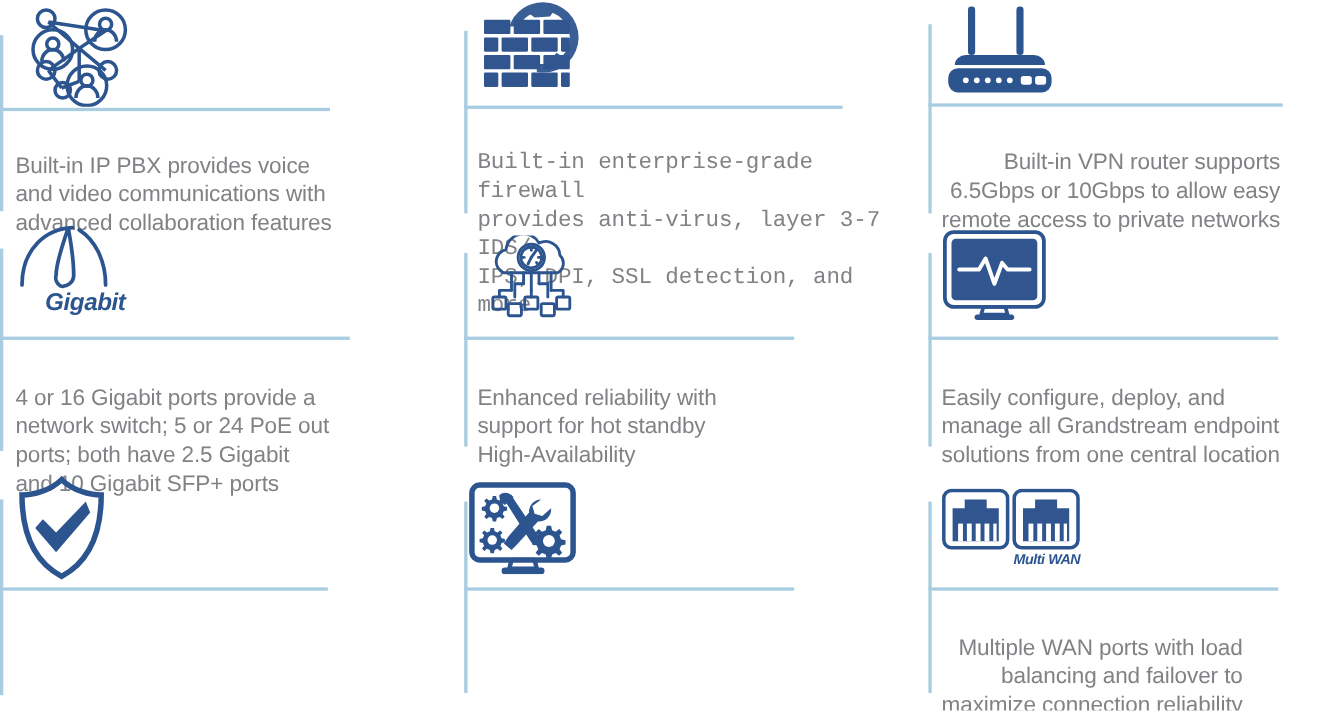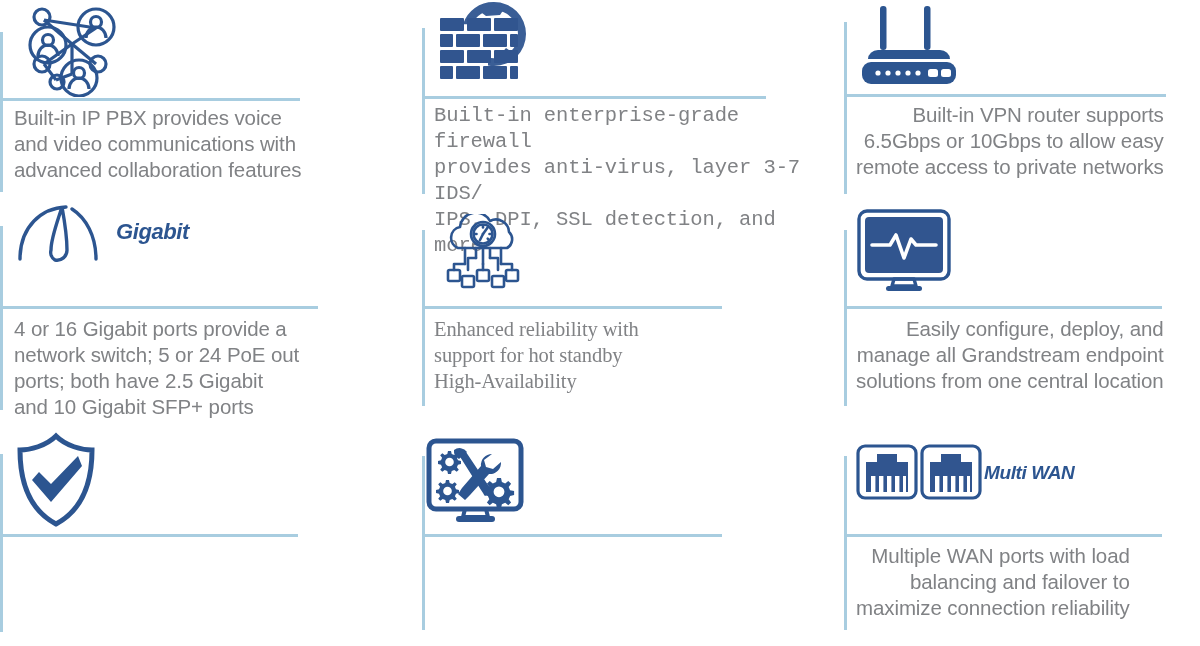--- a/index.html
+++ b/index.html
@@ -38,31 +38,32 @@
   
   .h-rule {
     position: absolute;
     left: 0;
     height: 3px;
     background: #a8cde0;
   }
   .icon-wrap {
     position: absolute;
     display: flex;
-    flex-direction: row;
-    align-items: center;
+    flex-direction: column;
+    align-items: flex-end;
   }
   .feature-text {
     position: absolute;
     left: 18px;
     color: #808285;
     font-size: 20.5px;
     line-height: 26px;
     letter-spacing: -0.1px;
     white-space: pre-line;
+    margin-top: 33px;
   }
   .brand-label {
     font-style: italic;
     font-weight: bold;
     color: #2c5590;
     letter-spacing: -0.4px;
   }
 
   
   .c-r1c1 .v-rule { top: 32px; bottom: 8px; }
@@ -83,45 +84,45 @@
 
   
   .c-r2c1 .v-rule { top: 26px; bottom: 20px; }
   .c-r2c1 .h-rule { top: 106px; width: 318px; }
   .c-r2c1 .icon-wrap { left: 10px; top: 2px; }
   .c-r2c1 .feature-text { top: 116px; left: 14px; }
 
   .c-r2c2 .v-rule { top: 30px; bottom: 24px; left: 10px; }
   .c-r2c2 .h-rule { top: 106px; width: 300px; left: 10px; }
   .c-r2c2 .icon-wrap { left: 30px; top: 14px; }
-  .c-r2c2 .feature-text { top: 116px; left: 22px; font-family: Liberation Serif, serif; }
+  .c-r2c2 .feature-text { top: 116px; left: 22px; }
 
   .c-r2c3 .v-rule { top: 30px; bottom: 24px; left: 12px; }
   .c-r2c3 .h-rule { top: 106px; width: 318px; left: 12px; }
   .c-r2c3 .icon-wrap { left: 24px; top: 8px; }
-  .c-r2c3 .feature-text { top: 116px; left: 24px; text-align: right; }
+  .c-r2c3 .feature-text { top: 116px; left: 24px; }
 
   
   .c-r3c1 .v-rule { top: 24px; bottom: 14px; }
   .c-r3c1 .h-rule { top: 104px; width: 298px; }
   .c-r3c1 .icon-wrap { left: 8px; top: 2px; }
   .c-r3c1 .feature-text { top: 113px; left: 14px; }
 
   .c-r3c2 .v-rule { top: 26px; bottom: 16px; left: 10px; }
   .c-r3c2 .h-rule { top: 104px; width: 300px; left: 10px; }
   .c-r3c2 .icon-wrap { left: 14px; top: 8px; }
   .c-r3c2 .feature-text { top: 113px; left: 22px; }
 
   .c-r3c3 .v-rule { top: 26px; bottom: 16px; left: 12px; }
   .c-r3c3 .h-rule { top: 104px; width: 318px; left: 12px; }
   .c-r3c3 .icon-wrap { left: 24px; top: 14px; }
   .c-r3c3 .feature-text { top: 113px; left: 24px; text-align: right; }
 
   .gigabit-text { font-size: 22px; margin-top: -2px; margin-left: 2px; }
-  .multiwan-text { font-size: 19px; margin-top: 1px; margin-left: 2px; font-style: italic; }
+  .multiwan-text { font-size: 13px; margin-top: 1px; margin-left: 2px; font-style: italic; }
 </style>
 </head>
 <body>
 
 <div class="feature-grid">
 
   <div class="feature-cell c-r1c1">
     <div class="v-rule"></div>
     <div class="h-rule"></div>
     <div class="icon-wrap">

